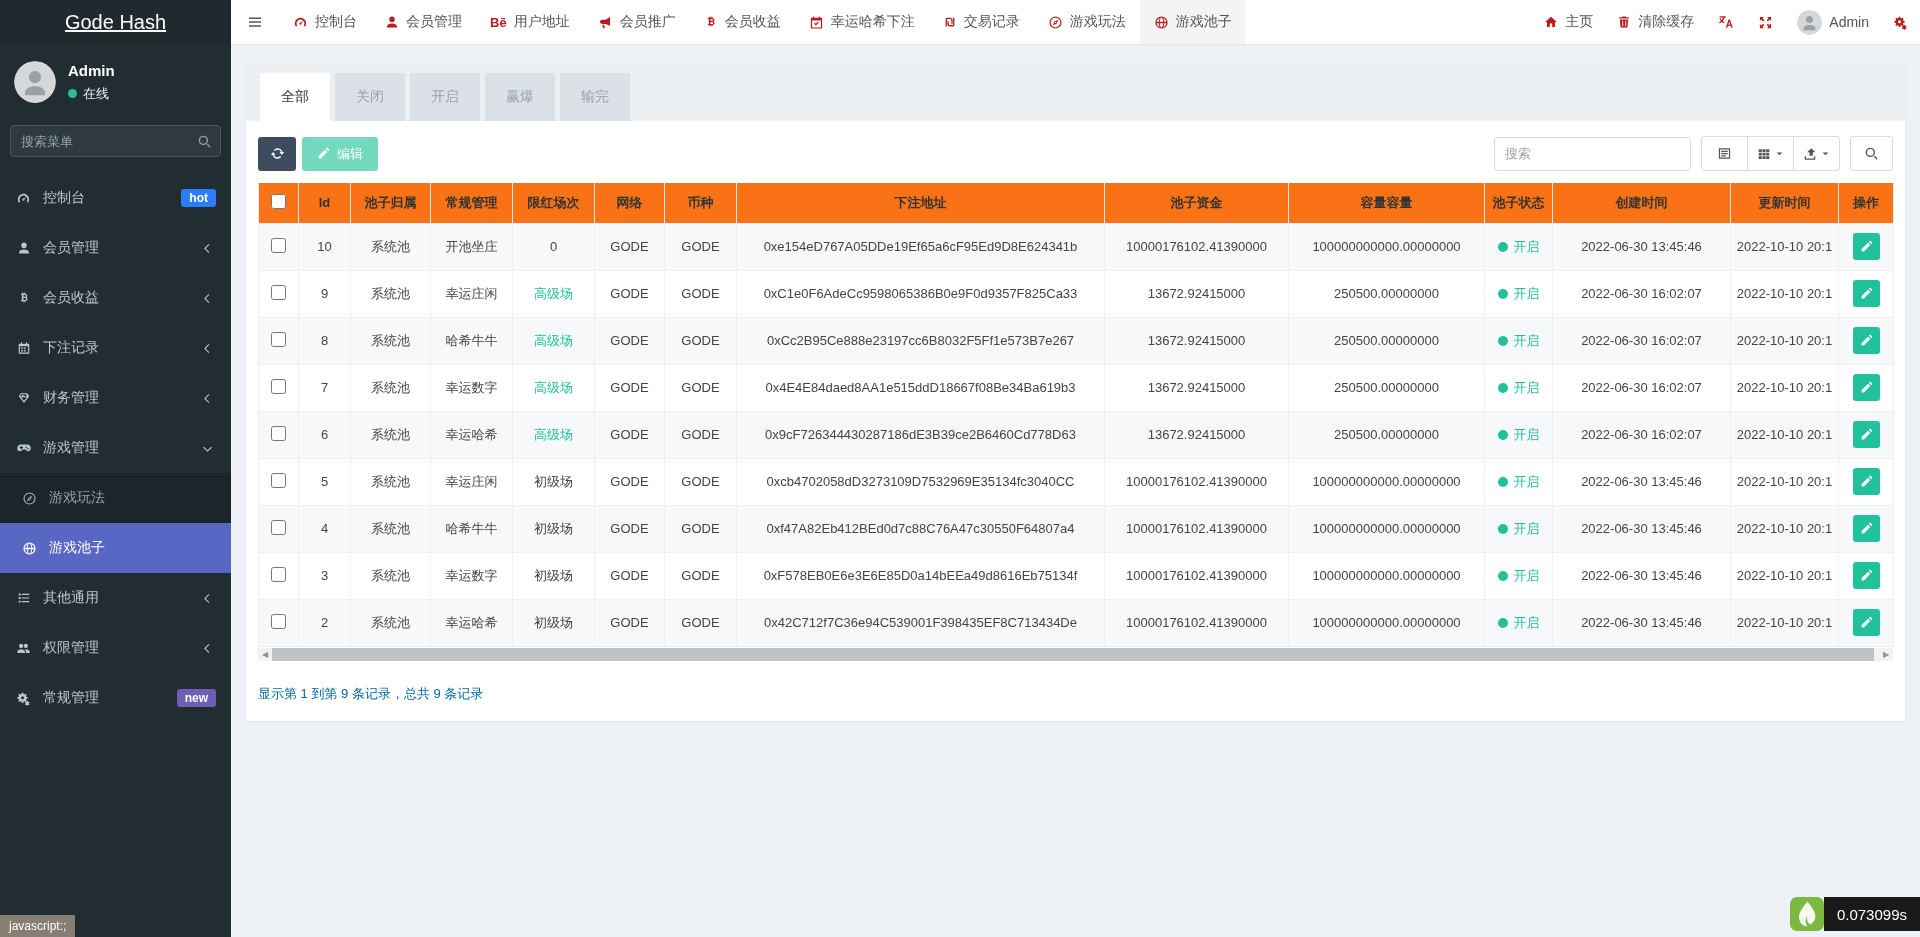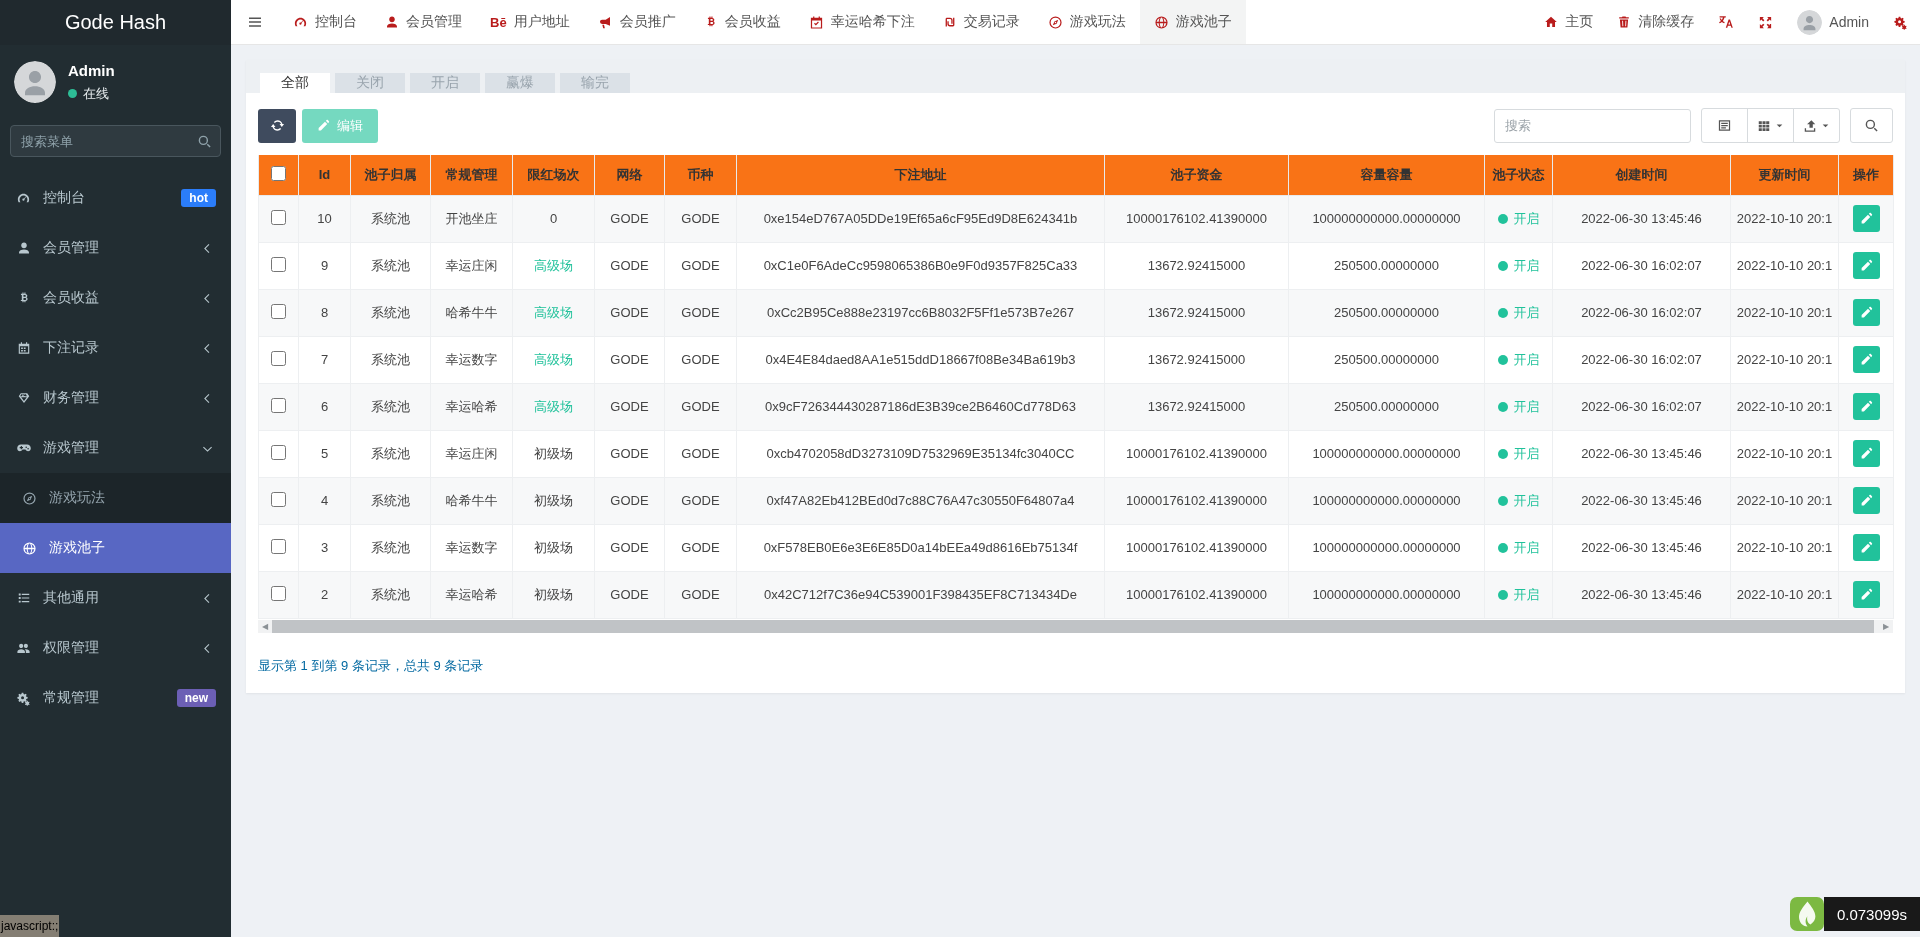--- a/index.html
+++ b/index.html
@@ -8,21 +8,21 @@
     font-family: "Liberation Sans", "DejaVu Sans", sans-serif;
     background:#eef1f5; color:#444; display:flex;
     --teal:#21c29b; --side-active:#5867c3;
   }
   .icn { display:inline-flex; align-items:center; justify-content:center; line-height:0; }
   .icn svg { display:block; }
 
   
   .sidebar { width:231px; height:937px; background:#222d32; flex-shrink:0; position:relative; z-index:5; }
   .brand { height:45px; display:flex; align-items:center; justify-content:center;
-           color:#fff; font-size:20px; background:#20292e; }
+           color:#fff; font-size:20px; background:#20292e;text-decoration:underline; }
   .user-panel { display:flex; align-items:center; gap:12px; padding:16px 14px 12px; }
   .user-avatar { width:42px; height:42px; border-radius:50%; overflow:hidden; flex-shrink:0; }
   .user-name { color:#fff; font-size:15px; font-weight:bold; margin-bottom:6px; }
   .user-status { color:#e8eef0; font-size:13px; display:flex; align-items:center; gap:6px; }
   .online-dot { width:9px; height:9px; border-radius:50%; background:#2dbd96; display:inline-block; }
   .side-search { margin:10px 10px 0; height:32px; background:#2f3a40; border:1px solid #49565d;
                  border-radius:4px; display:flex; align-items:center; padding:4px 10px; }
   .side-search input { flex:1; background:transparent; border:none; outline:none; color:#cdd7db; font-size:13px;
                        font-family:inherit; }
   .side-search input::placeholder { color:#8fa2aa; }
@@ -32,38 +32,38 @@
                color:#b8c7ce; font-size:14px; cursor:pointer; }
   .side-item .icn { width:17px; color:#b8c7ce; }
   .side-item .lbl { flex:1; }
   .side-badge { font-size:12px; font-weight:bold; color:#fff; padding:2px 8px; border-radius:3px; }
   .side-chev { color:#93a1a8; }
   .submenu { list-style:none; background:#1c2529; }
   .submenu .side-item { color:#95a5ae; padding-left:21px; }
   .submenu .side-item .icn { color:#95a5ae; }
   .side-item.active { background:var(--side-active); color:#fff; }
   .side-item.active .icn { color:#fff; }
-  .statusbar { position:fixed; left:0; bottom:0; background:rgba(141,134,120,.92); color:#000000;
-               font-size:12px; padding:4px 1px; z-index:60; }
+  .statusbar { position:fixed; left:0; bottom:0; background:rgba(141,134,120,.92); color:#ffffff;
+               font-size:12px; padding:4px 9px; z-index:60; }
 
   
   .main { flex:1; display:flex; flex-direction:column; min-width:0; }
   .navbar { height:45px; background:#fff; border-bottom:1px solid #e6e6e6; display:flex; align-items:stretch; }
   .nav-burger { display:flex; align-items:center; padding:0 16px; color:#555; cursor:pointer; }
   .nav-item { display:flex; align-items:center; gap:7px; padding:0 14px; font-size:14px; color:#555; cursor:pointer; white-space:nowrap; }
   .nav-item .icn { color:#b91c1c; }
   .nav-item.active { background:#f3f4f4; }
   .nav-right { margin-left:auto; display:flex; align-items:stretch; }
   .nav-right .nav-item { padding:0 12px; }
   .nav-avatar { width:25px; height:25px; border-radius:50%; overflow:hidden; }
 
   .content { flex:1; padding:15px; }
   .panel { background:#fff; box-shadow:0 1px 2px rgba(0,0,0,.06); }
   .tabbar { background:#edf0f3; padding:13px 14px 0; display:flex; gap:5px; }
-  .tab { padding:1px 21px; font-size:14px; cursor:pointer; color:#99a4ad; background:#dbe1e7; }
+  .tab { padding:15px 21px; font-size:14px; cursor:pointer; color:#99a4ad; background:#dbe1e7; }
   .tab.active { background:#fff; color:#333; }
   .panel-body { padding:15px 12px 18px; }
 
   .toolbar { display:flex; align-items:center; margin-bottom:12px; }
   .btn { border:none; cursor:pointer; font-family:Liberation Mono, monospace; display:inline-flex; align-items:center; justify-content:center; }
   .btn-refresh { width:38px; height:34px; background:#3f4b5e; color:#fff; border-radius:3px; }
   .btn-edit { height:34px; padding:0 15px; margin-left:6px; background:var(--teal); opacity:.62;
               color:#fff; border-radius:3px; font-size:13px; gap:7px; }
   .toolbar-right { margin-left:auto; display:flex; align-items:center; }
   .tb-search { width:197px; height:34px; border:1px solid #d7dbde; border-radius:3px; padding:0 10px;

